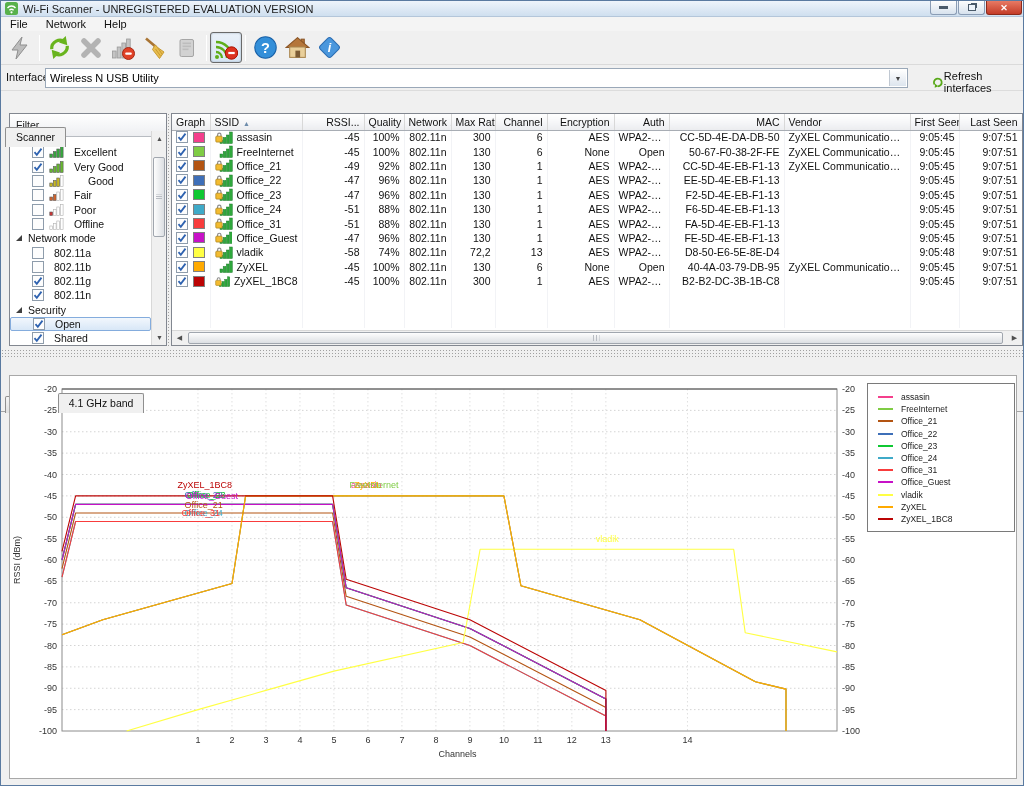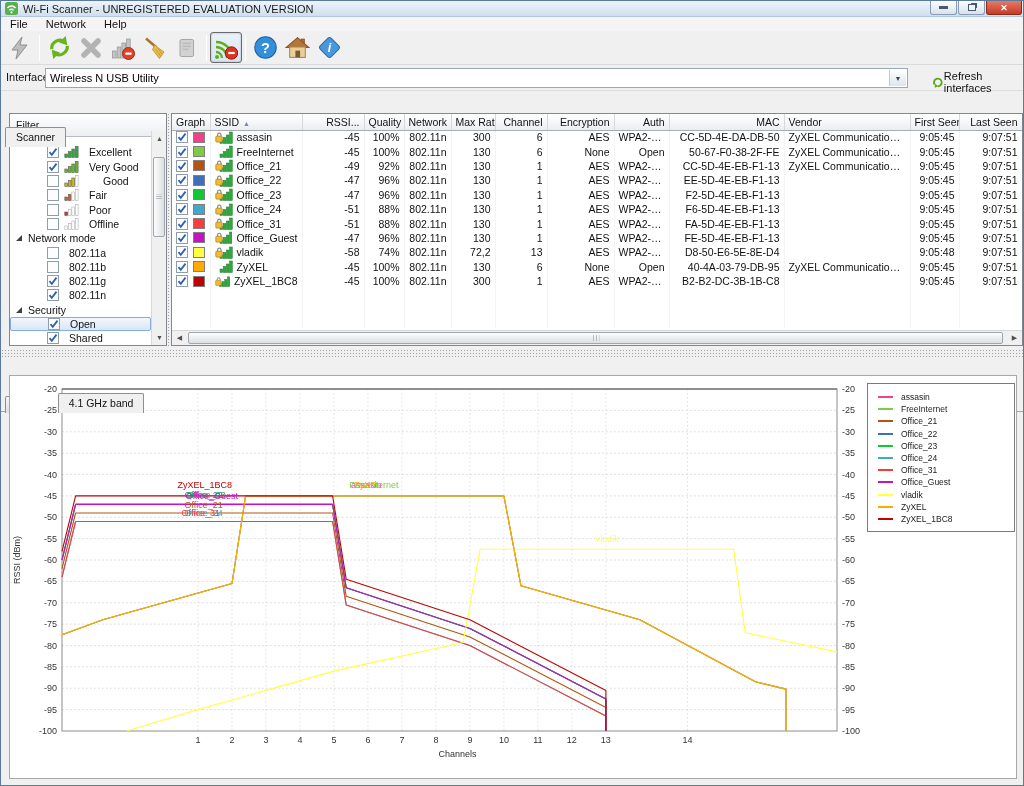--- a/index.html
+++ b/index.html
@@ -51,21 +51,21 @@
   #table-panel{left:170px;top:3px;width:852px;height:233px;}
   #vsplit{position:absolute;left:166px;top:3px;width:4px;height:233px;
     background-image:radial-gradient(circle,#a0a0a0 0.7px,transparent 1px);background-size:3px 3px;}
   #hsplit{position:absolute;left:0;top:348px;width:1024px;height:8px;
     background-image:radial-gradient(circle,#a0a0a0 0.7px,transparent 1px);background-size:3px 3px;}
   .col-hdr{background:linear-gradient(#ffffff,#f4f5f7 60%,#edeef1);border-bottom:1px solid #b8bcc2;}
   #filter-hdr{height:23px;font-size:10.5px;color:#222;display:flex;align-items:center;padding-left:6px;}
   #filter-list{position:absolute;left:0;top:17px;right:15px;bottom:0;font-size:10.5px;color:#111;}
   .tree-row{height:14.3px;display:flex;align-items:center;white-space:nowrap;}
   .tree-group{padding-left:6px;}
-  .tree-item{padding-left:37px;}
+  .tree-item{padding-left:22px;}
   .tree-item.sel{background:linear-gradient(#f2f7fd,#d8e7f7);border:1px solid #84acdd;border-radius:2px;height:14.3px;}
   .expander{width:0;height:0;border-bottom:6px solid #404040;border-left:6px solid transparent;margin-right:6px;}
   .tree-row svg{margin-right:5px;flex:none;}
   
   .vscroll{position:absolute;right:0;top:17px;bottom:0;width:15px;background:#f0f0f0;border-left:1px solid #d8d8d8;}
   .vscroll .arr{position:absolute;left:0;width:15px;height:15px;display:flex;align-items:center;justify-content:center;font-size:7px;color:#505050;}
   .vscroll .thumb{position:absolute;left:1px;width:12px;top:26px;height:80px;background:linear-gradient(90deg,#fdfdfd,#dcdfe3);
     border:1px solid #a0a6ae;border-radius:2px;}
   .grip{position:absolute;left:2px;right:2px;top:50%;height:5px;transform:translateY(-50%);
     background:repeating-linear-gradient(#b8bcc2,#b8bcc2 1px,transparent 1px,transparent 2px);}

